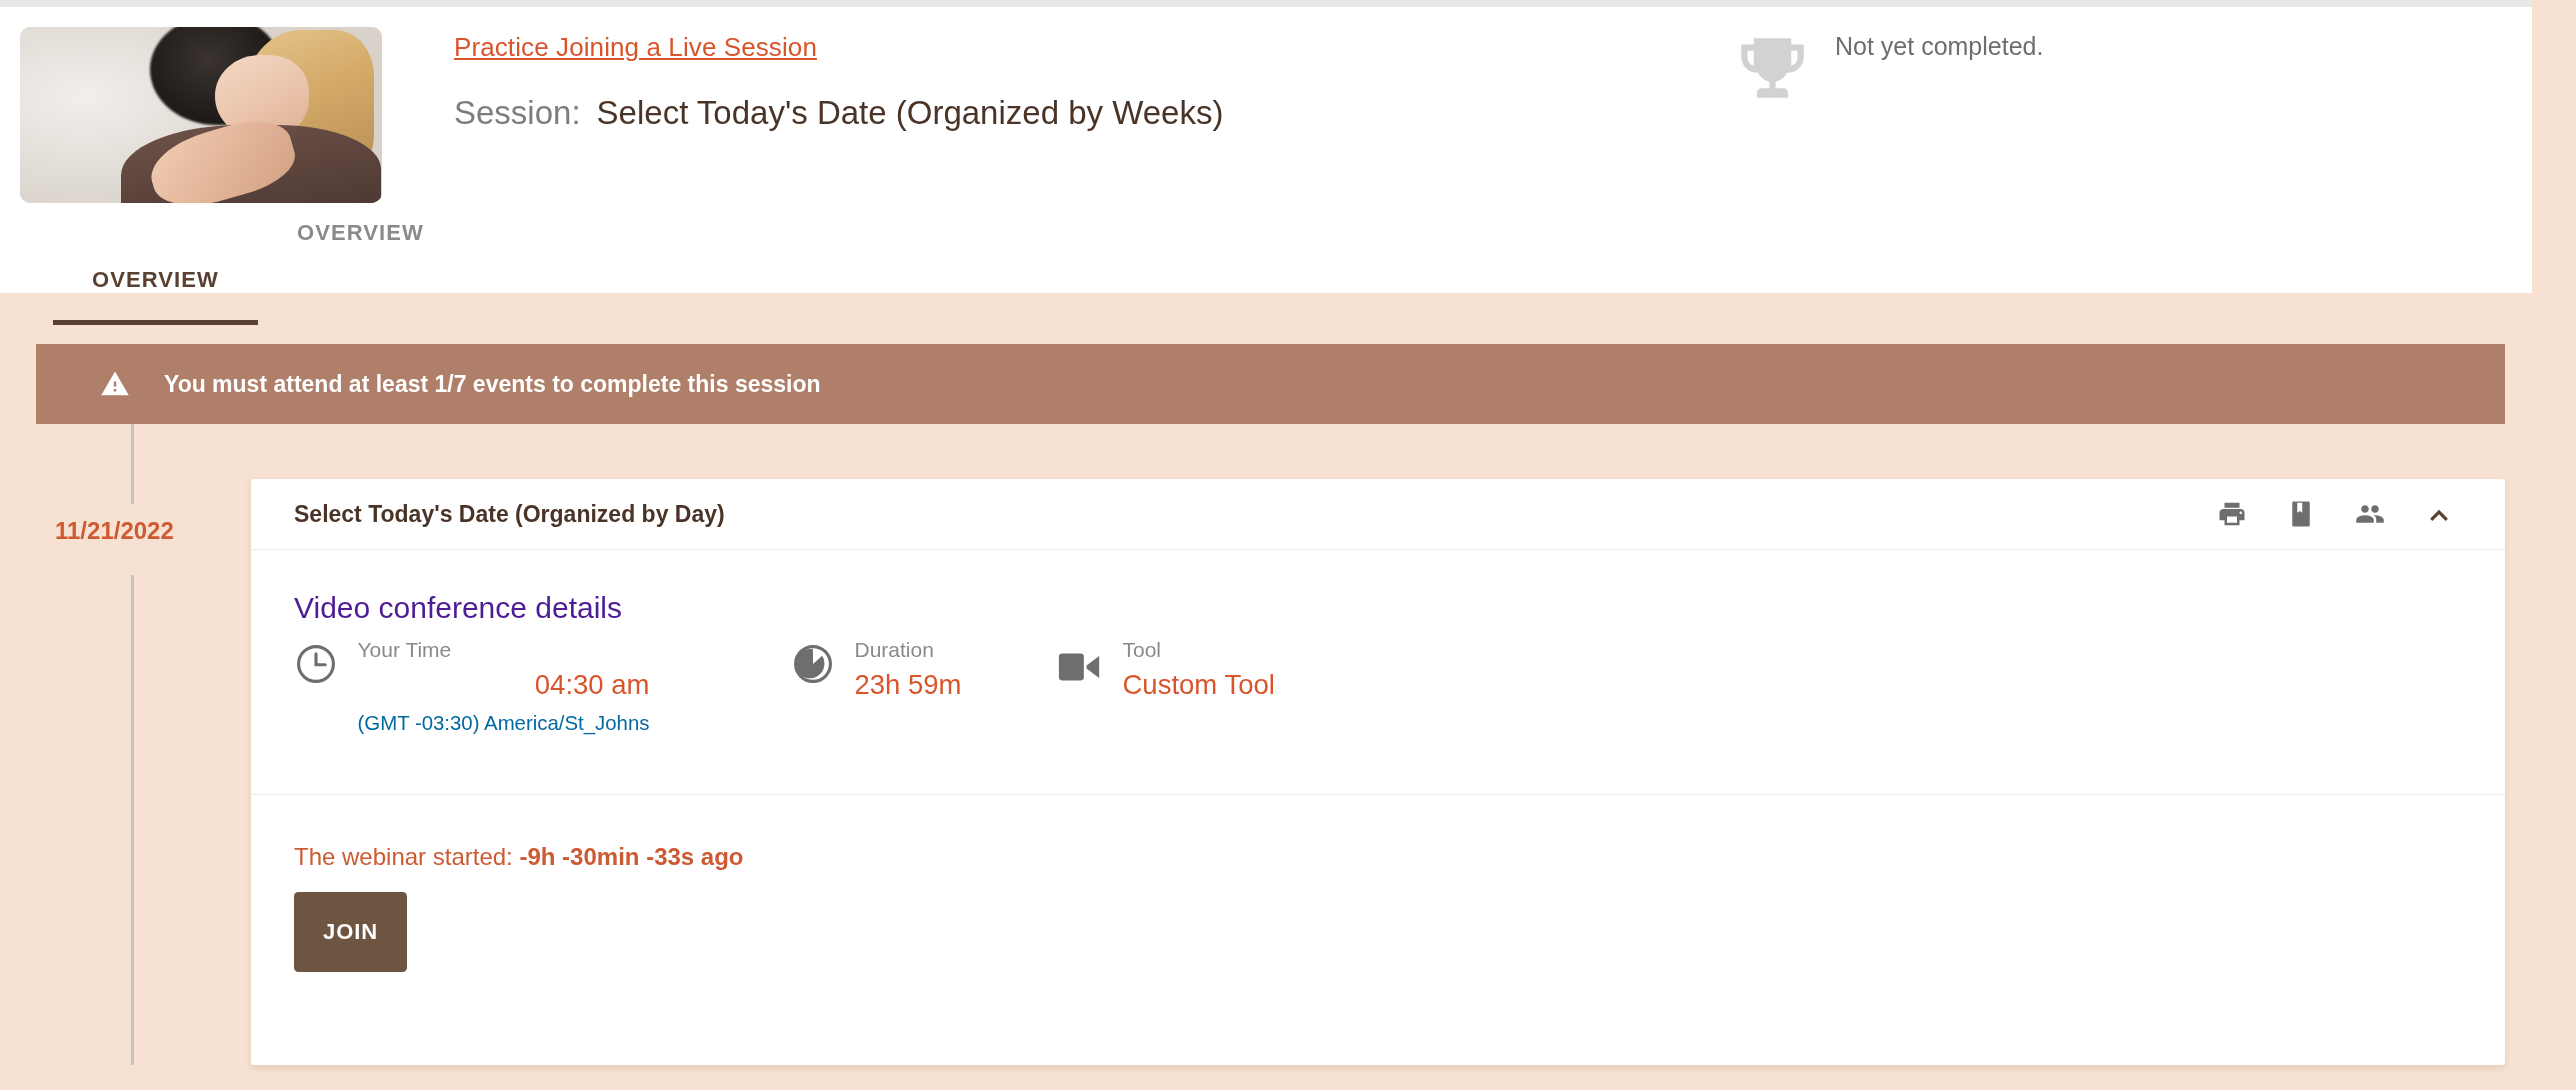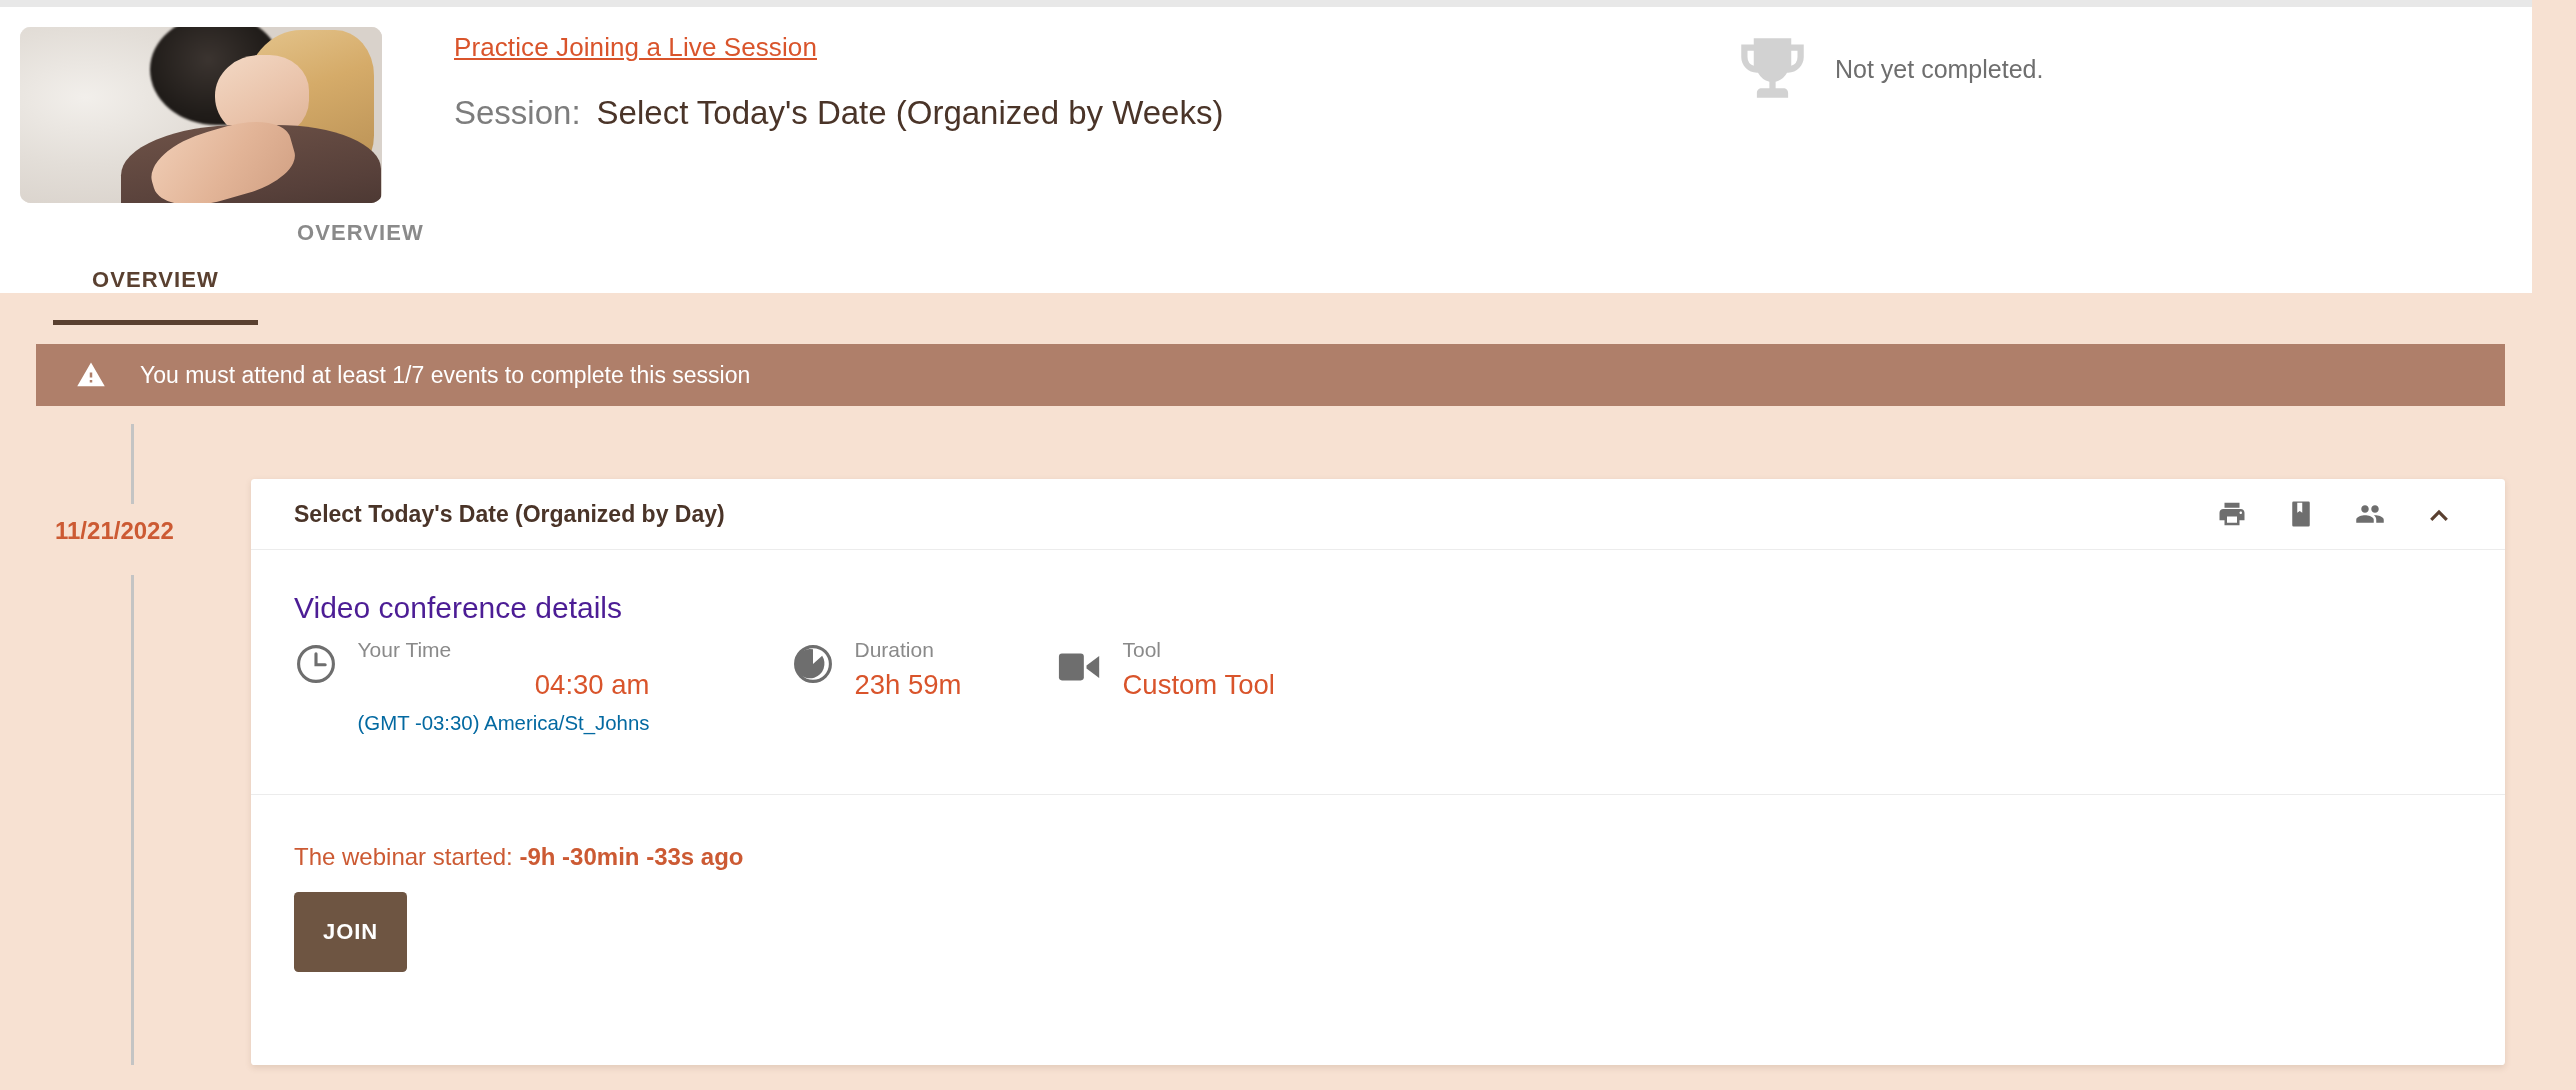--- a/index.html
+++ b/index.html
@@ -114,21 +114,20 @@
     color: #4a3428;
     font-weight: 400;
     margin-left: 16px;
   }
 
   .completion {
     position: absolute;
     left: 1735px;
     top: 25px;
     display: flex;
-    align-items: center;
     gap: 25px;
   }
   .trophy-icon { width: 75px; height: 75px; display: block; }
   .completion-text {
     font-size: 25px;
     color: #6e6e6e;
   }
 
   
   .tabs {
@@ -155,26 +154,27 @@
     height: 5.3px;
     background: #5a4030;
   }
 
   
   .alert {
     position: absolute;
     left: 36px;
     top: 344px;
     width: 2469px;
-    height: 62px;
+    height: 80px;
     background: #af7f6a;
     display: flex;
     align-items: center;
-    padding-left: 40px;
+    padding-left: 64px;
     gap: 34px;
+    font-weight: bold;
   }
   .alert-icon { width: 30px; height: 30px; display:block; }
   .alert-text {
     color: #ffffff;
     font-size: 23px;
   }
 
   
   .timeline-line-top {
     position: absolute;

